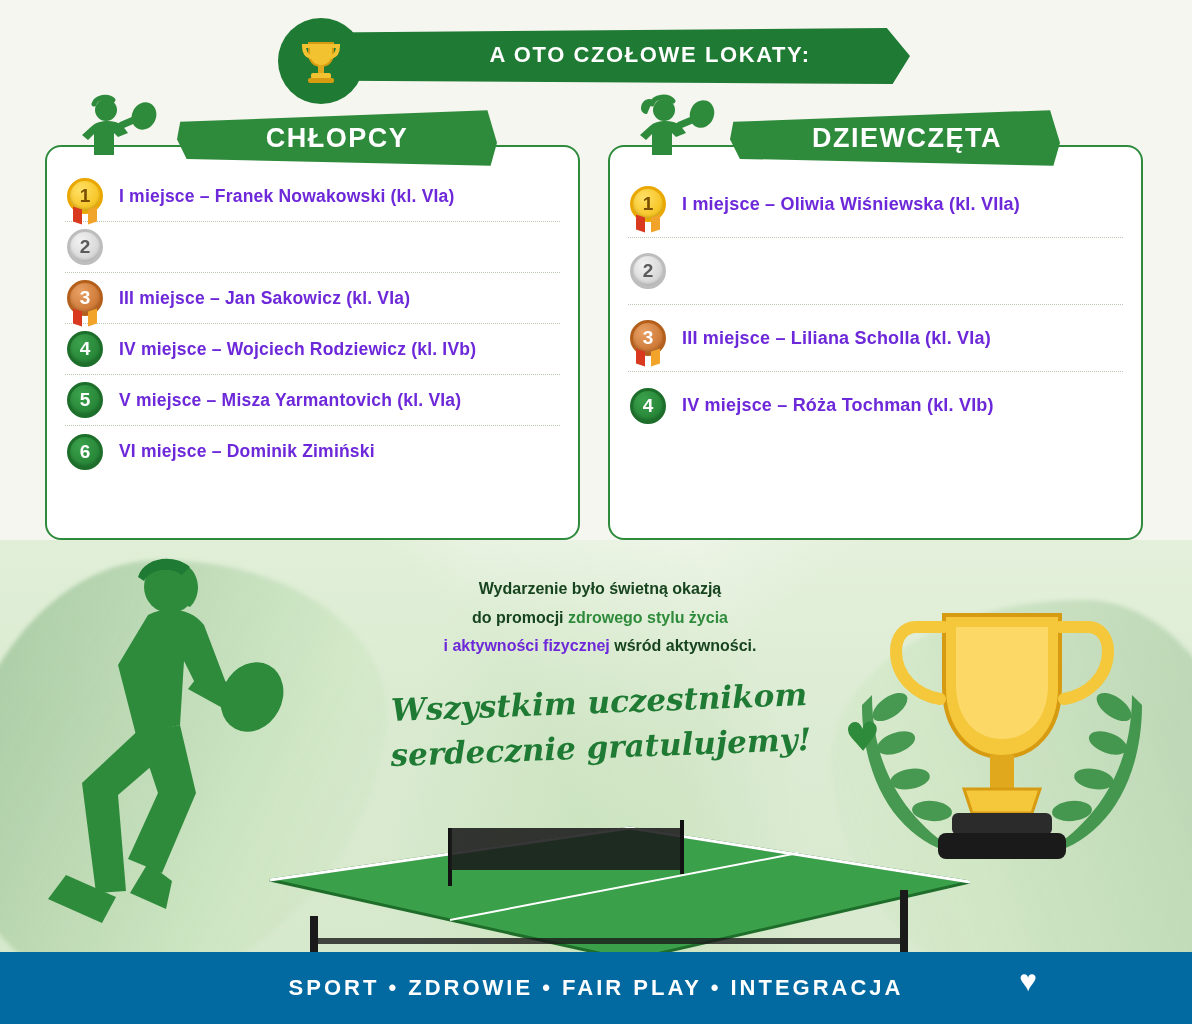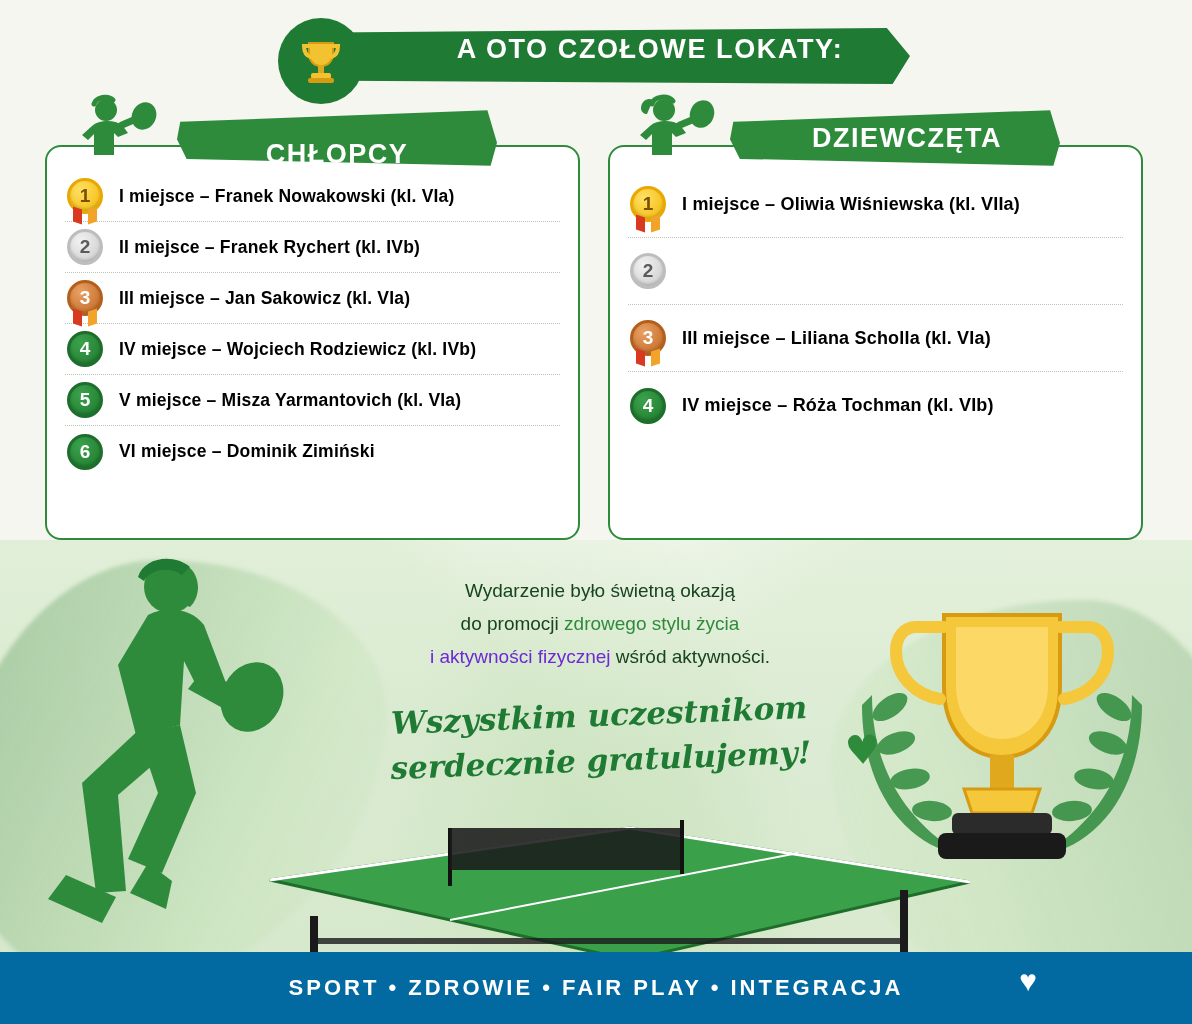--- a/index.html
+++ b/index.html
@@ -38,23 +38,23 @@
   .header-wrap {
     position:absolute; top:18px; left:270px; width:640px; height:76px;
   }
   .header-ribbon {
     position:absolute; left:60px; top:10px; width:580px; height:56px;
     background:#1f7a33;
     clip-path: polygon(0 8%, 96% 0%, 100% 50%, 97% 100%, 2% 94%, 1% 50%);
     box-shadow: 0 2px 4px rgba(0,0,0,0.15);
   }
   .header-ribbon-text {
-    position:absolute; left:120px; top:16px; width:520px;
+    position:absolute; left:120px; top:24px; width:520px;
     color:#ffffff;
-    font-size:27px; font-weight:bold; letter-spacing:1.6px;
+    font-size:22px; font-weight:bold; letter-spacing:1.6px;
     text-align:center;
   }
   .trophy-circle {
     position:absolute; left:8px; top:0px; width:86px; height:86px;
     background:#1f7a33; border-radius:50%;
     display:flex; align-items:center; justify-content:center;
   }
 
   
   .col {
@@ -70,21 +70,21 @@
     background:#2f8b3c;
     clip-path: polygon(1% 22%, 97% 2%, 100% 58%, 98% 98%, 3% 86%, 0 52%);
   }
   .boys .col-title-brush  { left:130px; width:320px; }
   .girls .col-title-brush { left:120px; width:330px; }
   .col-title {
     position:absolute; top:-27px; height:36px; line-height:36px;
     color:#ffffff; font-size:27px; font-weight:bold; letter-spacing:1.5px;
     text-align:center;
   }
-  .boys .col-title  { left:130px; width:320px;margin-top:16px; }
+  .boys .col-title  { left:130px; width:320px; }
   .girls .col-title { left:132px; width:330px; }
 
   .player-icon { position:absolute; top:-55px; }
   .boys .player-icon  { left:25px; }
   .girls .player-icon { left:18px; }
 
   .rows { position:absolute; left:18px; right:18px; top:24px; }
   .row {
     display:flex; align-items:center;
     border-bottom:1px dotted #b9c7b2;
@@ -111,32 +111,32 @@
   .ribbons {
     position:absolute; bottom:-6px; left:6px; width:28px; height:14px;
   }
   .ribbons:before, .ribbons:after {
     content:""; position:absolute; top:0; width:9px; height:15px; background:#d93a1f;
   }
   .ribbons:before { left:2px; transform: skewY(18deg); }
   .ribbons:after  { right:2px; background:#f2a32a; transform: skewY(-18deg); }
 
   .row-text {
-    font-size:17.5px; color:#000000; font-weight:bold;
+    font-size:17.5px; color:#6d28d9; font-weight:bold;
     letter-spacing:0.2px;
   }
   .girls .row-text { font-size:18px; }
 
   
   .copy {
     position:absolute; left:360px; top:578px; width:480px; text-align:center;
   }
   .copy p {
     margin:0 0 6px 0;
-    font-size:19px; font-weight:normal; color:#17441f; line-height:1.42;
+    font-size:16px; font-weight:bold; color:#17441f; line-height:1.42;
   }
   .copy .hl-green { color:#2f8b3c; }
   .copy .hl-orange { color:#6d28d9; }
   .script {
     margin-top:22px;
     font-family:"DejaVu Serif", serif;
     font-style:italic; font-weight:bold;
     font-size:31px; color:#1f7a33; line-height:1.45;
     transform: rotate(-2.2deg);
   }
@@ -202,21 +202,20 @@
       <div class="medal gold">
         <div class="disc">1</div>
         <div class="ribbons"></div>
       </div>
       <div class="row-text">I miejsce – Franek Nowakowski (kl. VIa)</div>
     </div>
     <div class="row">
       <div class="medal silver">
         <div class="disc">2</div>
       </div>
-      <div class="row-text">II miejsce – Franek Rychert (kl. IVb)</div>
     </div>
     <div class="row">
       <div class="medal bronze">
         <div class="disc">3</div>
         <div class="ribbons"></div>
       </div>
       <div class="row-text">III miejsce – Jan Sakowicz (kl. VIa)</div>
     </div>
     <div class="row">
       <div class="medal green">

